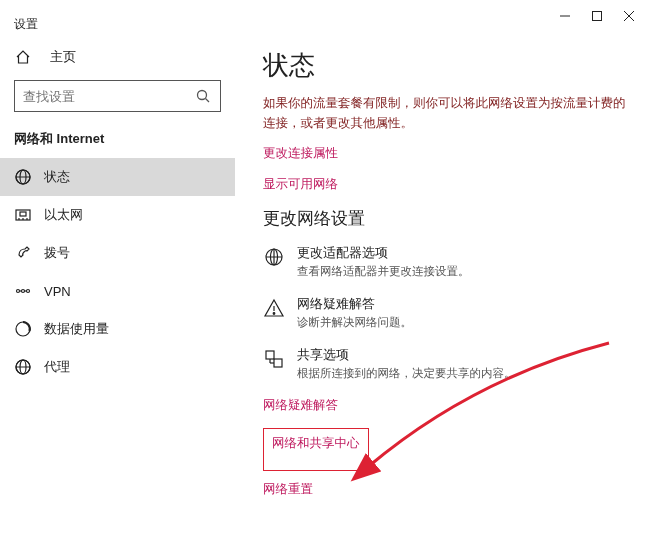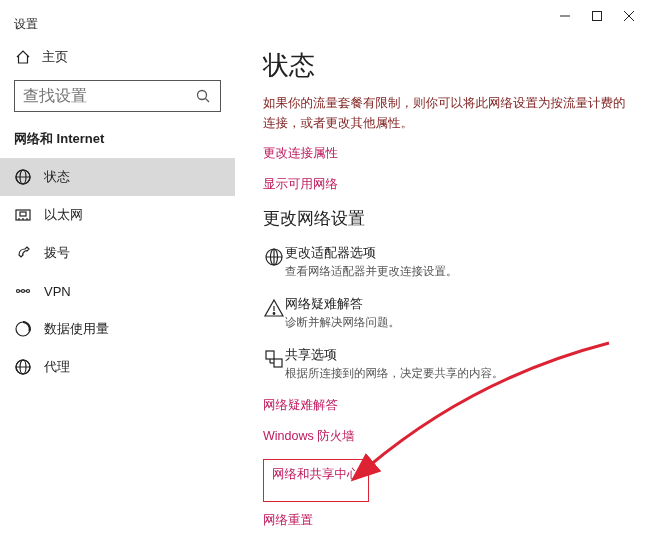--- a/index.html
+++ b/index.html
@@ -4,36 +4,36 @@
 <style>
   * { box-sizing: border-box; margin: 0; padding: 0; }
   body { font-family: "Microsoft YaHei", "Segoe UI", sans-serif; font-size: 13px; color: #222; width: 650px; height: 539px; overflow: hidden; background: #fff; position: relative; }
   .titlebar { height: 32px; display: flex; align-items: center; justify-content: space-between; padding: 0 8px 0 14px; }
   .titlebar .left { display: flex; gap: 8px; margin-top: 16px; }
   .titlebar .title { font-size: 12px; }
   .winbtns { display: flex; gap: 18px; padding-right: 6px; }
   .winbtn { width: 14px; height: 14px; display: flex; align-items: center; justify-content: center; }
   .main { display: flex; height: calc(100% - 32px); }
   .sidebar { width: 235px; padding: 10px 0 0 0; }
-  .home { display: flex; align-items: center; gap: 10px; padding: 6px 14px 10px 14px; font-size: 13px; }
+  .home { display: flex; align-items: center; gap: 18px; padding: 6px 14px 10px 14px; font-size: 13px; }
   .searchbox { margin: 4px 14px 14px 14px; height: 32px; border: 1px solid #555; display: flex; align-items: center; padding: 0 8px; justify-content: space-between; }
-  .searchbox input { border: none; outline: none; font-size: 16px; width: 160px; background: transparent; }
+  .searchbox input { border: none; outline: none; font-size: 13px; width: 160px; background: transparent; }
   .section-title { font-weight: 600; font-size: 13px; padding: 4px 14px 10px 14px; }
   .navlist { display: flex; flex-direction: column; }
   .navitem { display: flex; align-items: center; gap: 12px; padding: 10px 14px; font-size: 13px; cursor: default; }
   .navitem.selected { background: #d9d9d9; }
   .icon { width: 18px; height: 18px; display: inline-flex; align-items: center; justify-content: center; flex-shrink: 0; }
   .content { flex: 1; padding: 10px 24px 0 28px; overflow: hidden; position: relative; }
   .pagetitle { font-size: 26px; font-weight: 400; margin-bottom: 10px; margin-top: 6px; }
   .desc { font-size: 12.5px; color: #7f1d1d; line-height: 1.6; margin-bottom: 12px; }
   .link { color: #be185d; font-size: 12.5px; display: block; margin-bottom: 14px; cursor: pointer; }
   .link.in-box { margin-bottom: 12px; padding: 6px 8px; }
   .link-box { border: 1.5px solid #d23; display: inline-block; margin-bottom: 10px; }
   .h2 { font-size: 17px; font-weight: 400; margin: 14px 0 14px 0; }
-  .optrow { display: flex; align-items: flex-start; margin-bottom: 16px; }
+  .optrow { display: flex; align-items: flex-start; gap: 12px; margin-bottom: 16px; }
   .optrow .icon { width: 22px; height: 22px; margin-top: 2px; }
   .optrow .txt .label { font-size: 13px; margin-bottom: 2px; }
   .optrow .txt .sub { font-size: 11.5px; color: #555; }
   
   .arrow-svg { position: absolute; left: 294px; top: 338px; pointer-events: none; }
 </style>
 </head>
 <body>
 
 <div class="titlebar">
@@ -190,21 +190,20 @@
             <line x1="7" y1="15" x2="11" y2="15"></line>
           </svg>
         </span>
       <div class="txt">
         <div class="label">共享选项</div>
         <div class="sub">根据所连接到的网络，决定要共享的内容。</div>
       </div>
     </div>
 
     <a class="link">网络疑难解答</a>
-    <a class="link">Windows 防火墙</a>
     <span class="link-box">
       <a class="link in-box">网络和共享中心</a>
     </span>
     <a class="link">网络重置</a>
   </div>
 </div>
 
 <svg class="arrow-svg" width="330" height="160">
   <defs>
     <marker id="ah" markerWidth="12" markerHeight="12" refX="2" refY="4" orient="auto">

